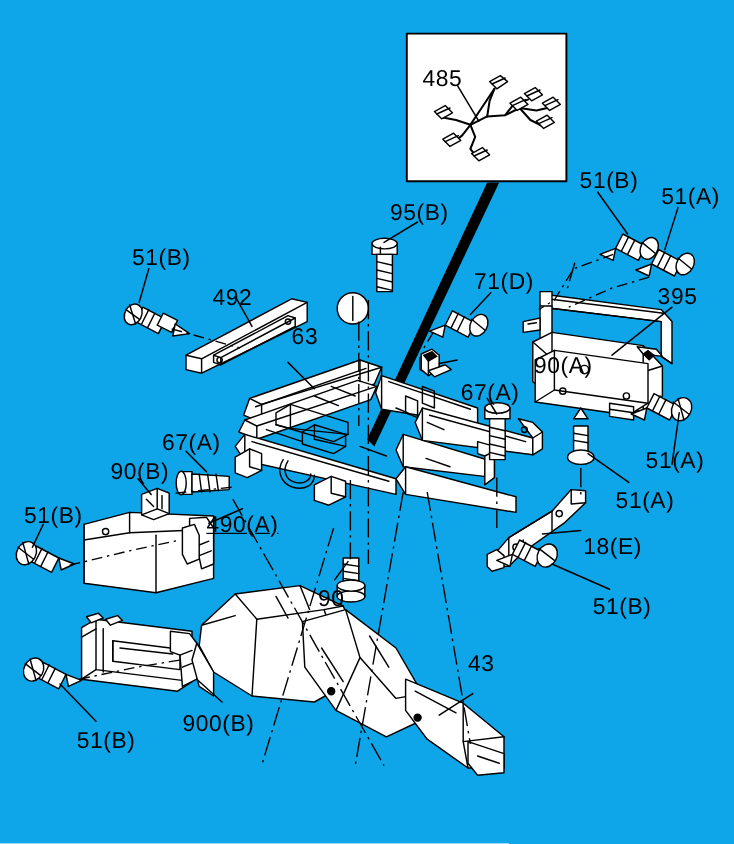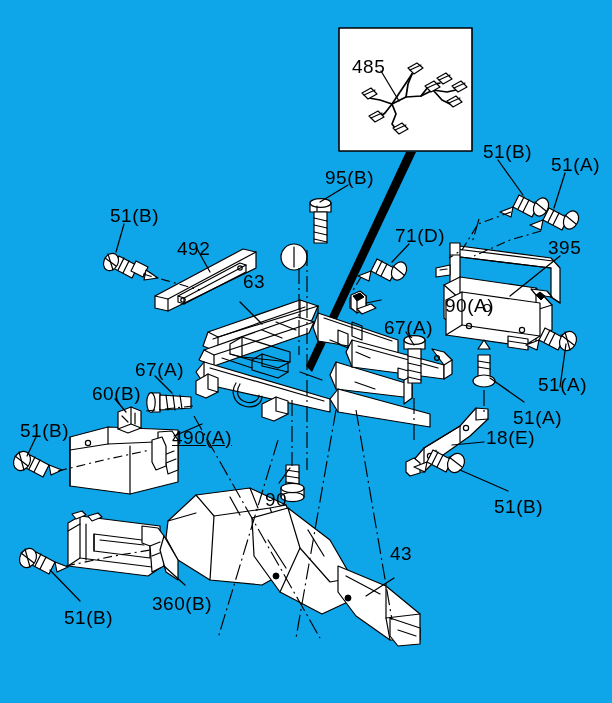--- a/index.html
+++ b/index.html
@@ -510,24 +510,24 @@
   <div class="lbl" style="left:551px; top:155px;">51(A)</div>
   <div class="lbl" style="left:110px; top:206px;">51(B)</div>
   <div class="lbl" style="left:177px;  top:239px;">492</div>
   <div class="lbl" style="left:548px;  top:238px;">395</div>
   <div class="lbl" style="left:395px;  top:226px;">71(D)</div>
   <div class="lbl" style="left:228px;  top:272px;margin-left:15px;">63</div>
   <div class="lbl" style="left:404px;  top:296px;margin-left:41px;">90(A)</div>
   <div class="lbl" style="left:384px; top:318px;">67(A)</div>
   <div class="lbl" style="left:538px; top:375px;">51(A)</div>
   <div class="lbl" style="left:135px; top:360px;">67(A)</div>
-  <div class="lbl" style="left:92px;  top:384px;">60(B)</div>
+  <div class="lbl" style="left:92px;  top:384px;">90(B)</div>
   <div class="lbl" style="left:513px; top:408px;">51(A)</div>
   <div class="lbl" style="left:20px; top:421px;">51(B)</div>
   <div class="lbl" style="left:172px; top:428px;text-decoration:underline;">490(A)</div>
-  <div class="lbl" style="left:486px; top:428px;text-align:right;">18(E)</div>
+  <div class="lbl" style="left:486px; top:447px;text-align:right;">18(E)</div>
   <div class="lbl" style="left:494px; top:497px;">51(B)</div>
   <div class="lbl" style="left:265px; top:490px;">90</div>
   <div class="lbl" style="left:390px; top:544px;">43</div>
-  <div class="lbl" style="left:152px; top:594px;">360(B)</div>
+  <div class="lbl" style="left:152px; top:594px;">900(B)</div>
   <div class="lbl" style="left:64px; top:608px;">51(B)</div>
 
 </div>
 
 </body></html>

